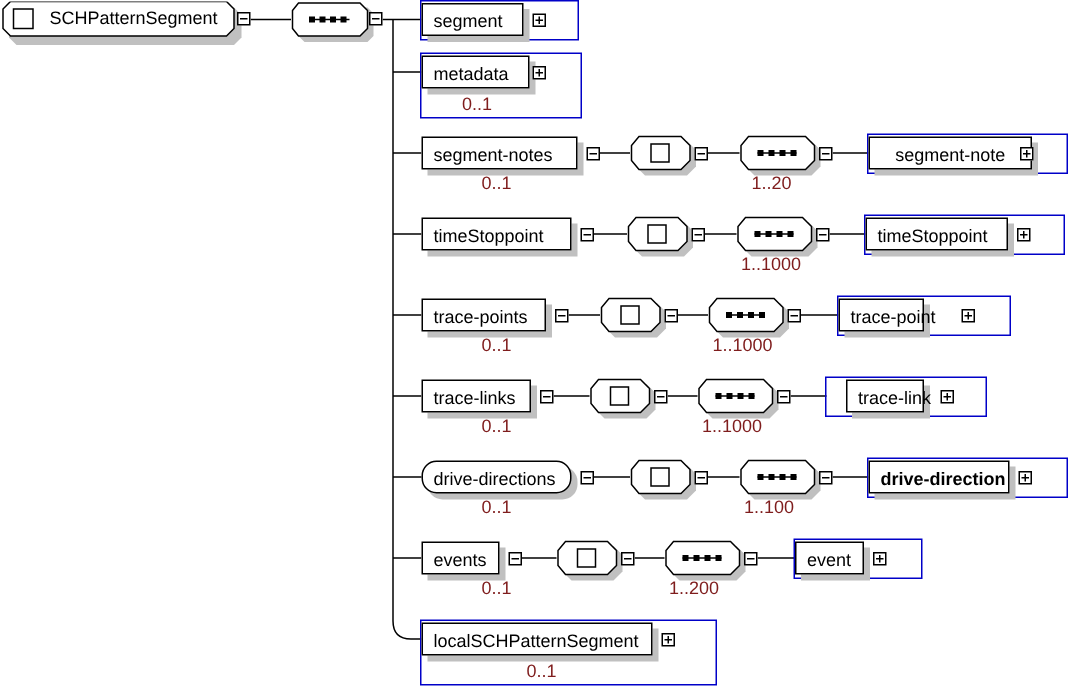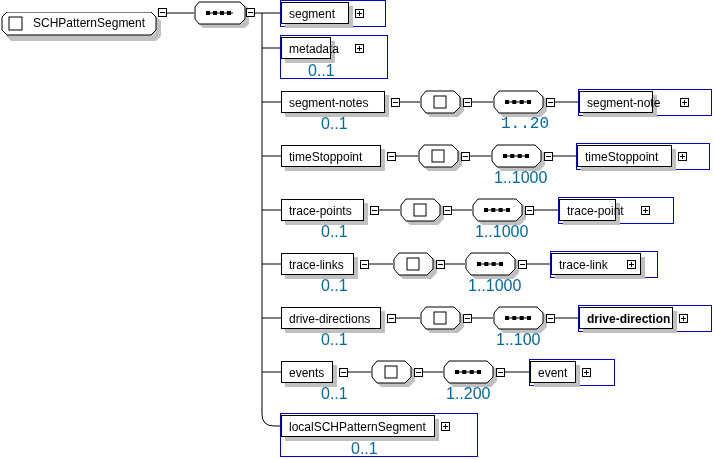--- a/index.html
+++ b/index.html
@@ -6,21 +6,21 @@
   body { width:714px; height:460px; position:relative; overflow:hidden;
          font-family:"Liberation Sans", sans-serif; font-size:12px; color:#000; }
   svg { position:absolute; left:0; top:0; }
   .abs { position:absolute; }
   .elem { position:absolute; background:#fff; border:1px solid #000; height:22px;
           box-shadow:4px 4px 0 #c0c0c0; line-height:22px; padding:0 7px; white-space:nowrap; box-sizing:border-box; }
   .frame { position:absolute; border:1px solid #0000c8; box-sizing:border-box; }
   .tog { position:absolute; width:9px; height:9px; border:1px solid #000; background:#fff; box-sizing:border-box; }
   .tog::before { content:""; position:absolute; left:1px; top:3px; width:5px; height:1px; background:#000; }
   .tog.plus::after { content:""; position:absolute; left:3px; top:1px; width:1px; height:5px; background:#000; }
-  .card { position:absolute; font-size:16px; color:#0369a1; white-space:nowrap; }
+  .card { position:absolute; font-size:12px; color:#7f1d1d; white-space:nowrap; }
   .oct { position:absolute; }
 </style>
 </head>
 <body>
 
 <svg id="lines" width="714" height="460">
     <line x1="167" y1="13" x2="194" y2="13" stroke="#000"></line>
     <line x1="255" y1="13" x2="262" y2="13" stroke="#000"></line>
     <line x1="262" y1="13" x2="262" y2="414" stroke="#000"></line>
     <path d="M262,414 Q262,426 274,426" fill="none" stroke="#000"></path>
@@ -46,21 +46,21 @@
     <line x1="396" y1="318" x2="420" y2="318" stroke="#000"></line>
     <line x1="472" y1="318" x2="493" y2="318" stroke="#000"></line>
     <line x1="555" y1="318" x2="579" y2="318" stroke="#000"></line>
     <line x1="262" y1="372" x2="281" y2="372" stroke="#000"></line>
     <line x1="348" y1="372" x2="371" y2="372" stroke="#000"></line>
     <line x1="423" y1="372" x2="443" y2="372" stroke="#000"></line>
     <line x1="505" y1="372" x2="530" y2="372" stroke="#000"></line>
     <line x1="274" y1="426" x2="281" y2="426" stroke="#000"></line>
   </svg>
 
-<div class="abs" style="left:1px;top:12px;width:155px;height:24px;">
+<div class="abs" style="left:1px;top:1px;width:155px;height:24px;">
   <svg width="162" height="30" style="left:0;top:0;">
     <polygon points="10,4 155,4 160,9 160,24 155,29 10,29 5,24 5,9" fill="#c0c0c0"></polygon>
     <polygon points="6,0 150,0 155,5 155,18 150,23 6,23 1,18 1,5" fill="#fff" stroke="#000"></polygon>
     <rect x="8" y="5" width="13" height="13" fill="#fff" stroke="#000"></rect>
   </svg>
   <span class="abs" style="left:32px;top:4px;">SCHPatternSegment</span>
 </div>
 <div class="tog" style="left:158px;top:8px;"></div>
 
 <div class="oct" style="left:194px;top:1px;">
@@ -76,21 +76,21 @@
     </g>
   </svg>
 </div>
 <div class="tog" style="left:246px;top:8px;"></div>
 
 <div id="rows">
     <div class="frame" style="left:280px;top:0px;width:106px;height:27px;"></div>
     <div class="elem" style="left:281px;top:2px;width:68px;">segment</div>
     <div class="tog plus" style="left:355px;top:9px;"></div>
     <div class="frame" style="left:280px;top:35px;width:108px;height:44px;"></div>
-    <div class="elem" style="left:281px;top:37px;width:50px;">metadata</div>
+    <div class="elem" style="left:281px;top:37px;width:72px;">metadata</div>
     <div class="tog plus" style="left:355px;top:44px;"></div>
     <div class="card" style="left:308px;top:62px;">0..1</div>
     <div class="elem" style="left:281px;top:91px;width:104px;">segment-notes</div>
     <div class="tog" style="left:391px;top:98px;"></div>
     <div class="card" style="left:321px;top:115px;">0..1</div>
     <svg width="46" height="30" style="position:absolute;left:420px;top:90px;">
       <polygon points="10,4 38,4 44,10 44,21 38,27 10,27 4,21 4,10" fill="#c0c0c0"></polygon>
       <polygon points="6,1 34,1 40,7 40,17 34,23 6,23 1,17 1,7" fill="#fff" stroke="#000"></polygon>
       <rect x="14" y="6" width="12" height="12" fill="#fff" stroke="#000"></rect>
     </svg>
@@ -100,23 +100,23 @@
       <polygon points="6,1 44,1 50,7 50,17 44,23 6,23 1,17 1,7" fill="#fff" stroke="#000"></polygon>
       <g>
         <line x1="12" y1="12" x2="38" y2="12" stroke="#000"></line>
         <rect x="12" y="10" width="4" height="4" fill="#000"></rect>
         <rect x="19.333333333333332" y="10" width="4" height="4" fill="#000"></rect>
         <rect x="26.666666666666664" y="10" width="4" height="4" fill="#000"></rect>
         <rect x="34" y="10" width="4" height="4" fill="#000"></rect>
       </g>
     </svg>
     <div class="tog" style="left:546px;top:98px;"></div>
-    <div class="card" style="left:501px;top:115px;font-family:Liberation Mono, monospace;">1..20</div>
+    <div class="card" style="left:501px;top:115px;">1..20</div>
     <div class="frame" style="left:578px;top:89px;width:134px;height:27px;"></div>
-    <div class="elem" style="left:579px;top:91px;width:74px;">segment-note</div>
+    <div class="elem" style="left:579px;top:91px;width:109px;text-align:center;">segment-note</div>
     <div class="tog plus" style="left:680px;top:98px;"></div>
     <div class="elem" style="left:281px;top:145px;width:100px;">timeStoppoint</div>
     <div class="tog" style="left:387px;top:152px;"></div>
     <svg width="46" height="30" style="position:absolute;left:418px;top:144px;">
       <polygon points="10,4 38,4 44,10 44,21 38,27 10,27 4,21 4,10" fill="#c0c0c0"></polygon>
       <polygon points="6,1 34,1 40,7 40,17 34,23 6,23 1,17 1,7" fill="#fff" stroke="#000"></polygon>
       <rect x="14" y="6" width="12" height="12" fill="#fff" stroke="#000"></rect>
     </svg>
     <div class="tog" style="left:461px;top:152px;"></div>
     <svg width="56" height="30" style="position:absolute;left:491px;top:144px;">
@@ -176,23 +176,23 @@
         <line x1="12" y1="12" x2="38" y2="12" stroke="#000"></line>
         <rect x="12" y="10" width="4" height="4" fill="#000"></rect>
         <rect x="19.333333333333332" y="10" width="4" height="4" fill="#000"></rect>
         <rect x="26.666666666666664" y="10" width="4" height="4" fill="#000"></rect>
         <rect x="34" y="10" width="4" height="4" fill="#000"></rect>
       </g>
     </svg>
     <div class="tog" style="left:518px;top:260px;"></div>
     <div class="card" style="left:468px;top:277px;">1..1000</div>
     <div class="frame" style="left:550px;top:251px;width:108px;height:27px;"></div>
-    <div class="elem" style="left:551px;top:253px;width:90px;">trace-link</div>
+    <div class="elem" style="left:564px;top:253px;width:52px;">trace-link</div>
     <div class="tog plus" style="left:627px;top:260px;"></div>
-    <div class="elem" style="left:281px;top:307px;width:100px;">drive-directions</div>
+    <div class="elem" style="left:281px;top:307px;width:100px;border-radius:10px;">drive-directions</div>
     <div class="tog" style="left:387px;top:314px;"></div>
     <div class="card" style="left:321px;top:331px;">0..1</div>
     <svg width="46" height="30" style="position:absolute;left:420px;top:306px;">
       <polygon points="10,4 38,4 44,10 44,21 38,27 10,27 4,21 4,10" fill="#c0c0c0"></polygon>
       <polygon points="6,1 34,1 40,7 40,17 34,23 6,23 1,17 1,7" fill="#fff" stroke="#000"></polygon>
       <rect x="14" y="6" width="12" height="12" fill="#fff" stroke="#000"></rect>
     </svg>
     <div class="tog" style="left:463px;top:314px;"></div>
     <svg width="56" height="30" style="position:absolute;left:493px;top:306px;">
       <polygon points="10,4 48,4 54,10 54,21 48,27 10,27 4,21 4,10" fill="#c0c0c0"></polygon>

